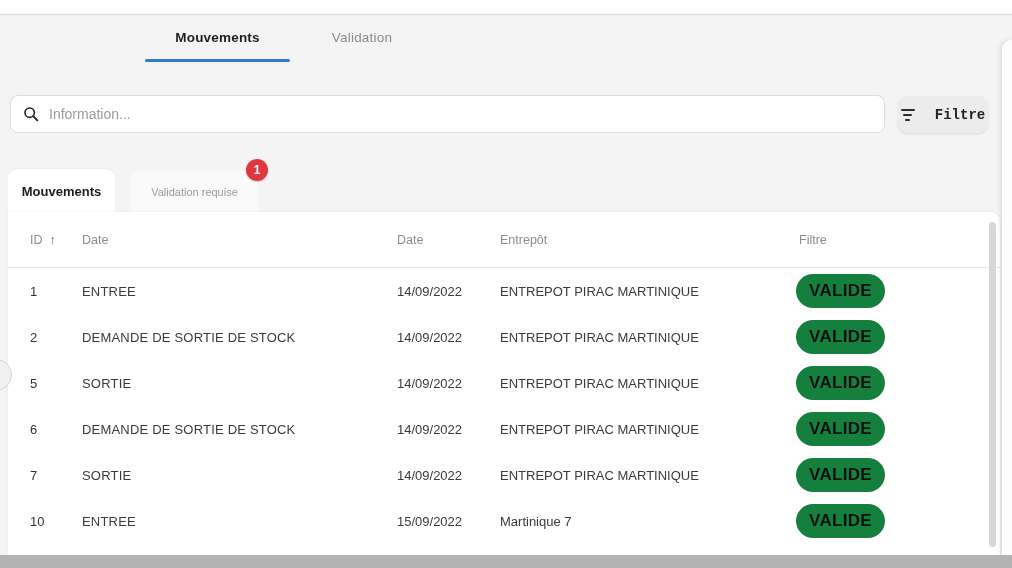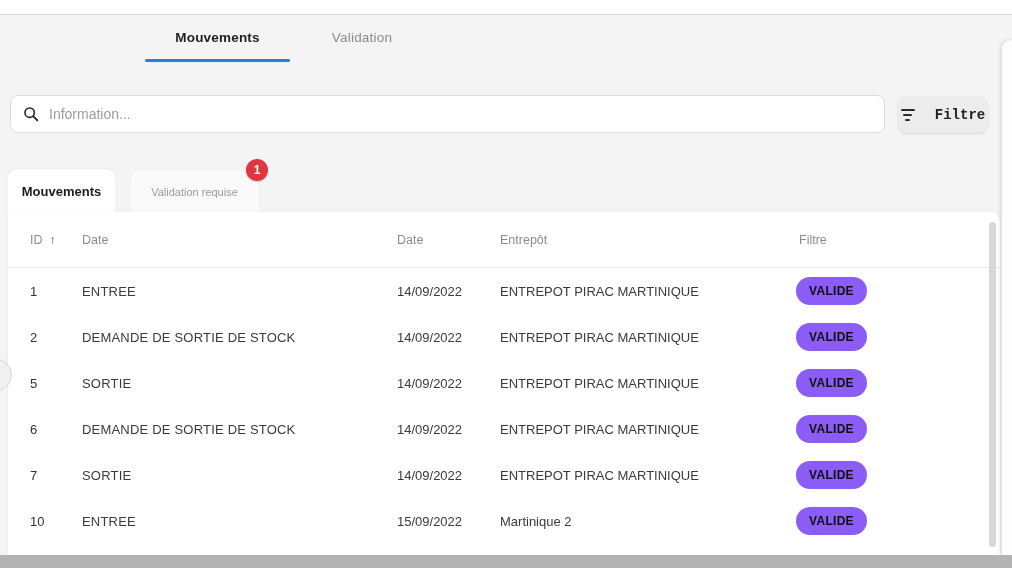--- a/index.html
+++ b/index.html
@@ -55,21 +55,21 @@
   .th-statut{left:791px;}
   .sort-arrow{margin-left:7px;font-size:13px;color:#555;}
   .tbody{position:relative;}
   .trow{position:relative;height:46px;}
   .td{position:absolute;top:0;height:46px;display:flex;align-items:center;font-size:13px;color:#3a3a3a;}
   .td-id{left:22px;color:#333;}
   .td-type{left:74px;letter-spacing:.2px;}
   .td-date{left:389px;}
   .td-entrepot{left:492px;}
   .td-statut{left:788px;}
-  .status-pill{display:inline-block;background:#8b5cf6;color:#101010;font-size:12px;font-weight:700;
+  .status-pill{display:inline-block;background:#15803d;color:#101010;font-size:17px;font-weight:700;
     letter-spacing:.3px;padding:7px 13px;border-radius:17px;}
 
   
   .v-scrollbar{position:absolute;left:989px;top:222px;width:7px;height:325px;background:#d7d7d7;border-radius:4px;}
   .page-edge{position:absolute;left:1002px;top:40px;width:12px;height:515px;background:#fdfdfd;
     border-radius:9px 0 0 0;box-shadow:-2px 0 4px rgba(0,0,0,.10);}
   .h-scrollbar{position:absolute;left:0;top:555px;width:1012px;height:13px;background:#b3b3b3;}
 
   
   .edge-circle{position:absolute;left:-20px;top:359px;width:30px;height:30px;border-radius:50%;
@@ -168,21 +168,21 @@
       <div class="td td-entrepot">ENTREPOT PIRAC MARTINIQUE</div>
       <div class="td td-statut">
         <span class="status-pill">VALIDE</span>
       </div>
     </div>
 
     <div class="trow">
       <div class="td td-id">10</div>
       <div class="td td-type">ENTREE</div>
       <div class="td td-date">15/09/2022</div>
-      <div class="td td-entrepot">Martinique 2</div>
+      <div class="td td-entrepot">Martinique 7</div>
       <div class="td td-statut">
         <span class="status-pill">VALIDE</span>
       </div>
     </div>
   </div>
   </div>
 
   <div class="v-scrollbar"></div>
   <div class="page-edge"></div>
   <div class="edge-circle"></div>

